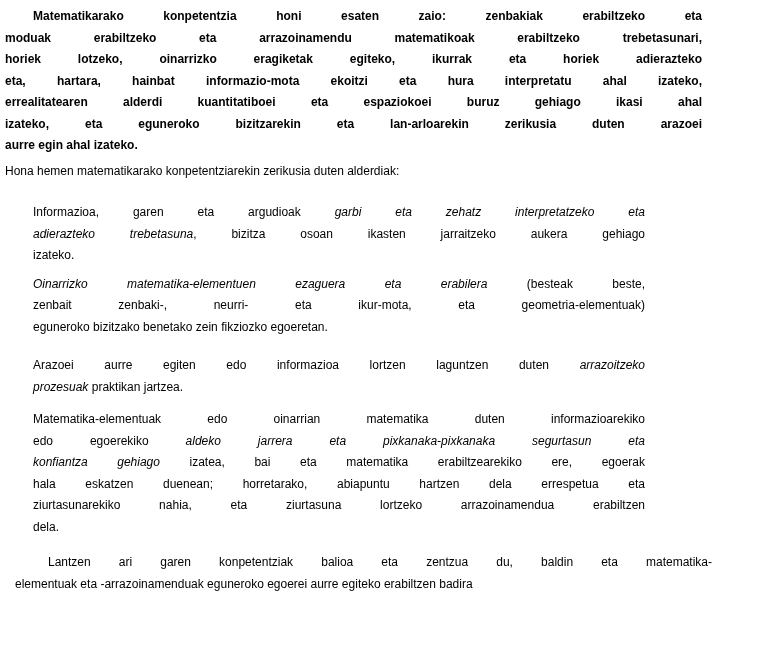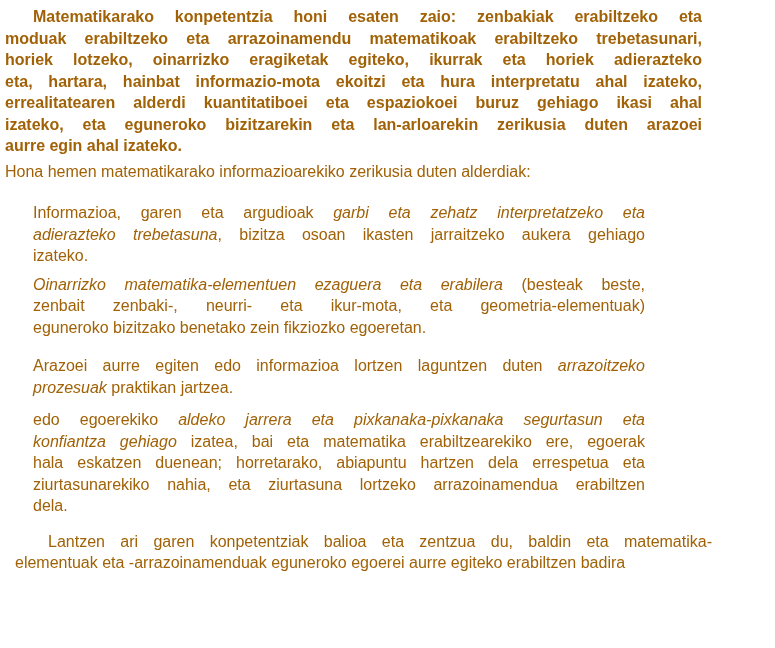--- a/index.html
+++ b/index.html
@@ -10,23 +10,23 @@
   .page {
     position: relative;
     width: 775px;
     height: 648px;
     background: #ffffff;
     color: #000000;
     font-family: "Liberation Sans", sans-serif;
     overflow: hidden;
   }
   .para {
-    font-size: 16px;
+    font-size: 12px;
     line-height: 21.5px;
-    color: #a16207;
+    color: #000000;
   }
   .para .line {
     text-align: justify;
     text-align-last: justify;
   }
   .para .line.nojust {
     text-align: right;
     text-align-last: left;
   }
   .it {
@@ -47,36 +47,37 @@
 <div class="page">
   <div id="p-intro" class="para">
       <div class="line" style="padding-left: 28px;"><span>Matematikarako konpetentzia honi esaten zaio: zenbakiak erabiltzeko eta</span></div>
       <div class="line"><span>moduak erabiltzeko eta arrazoinamendu matematikoak erabiltzeko trebetasunari,</span></div>
       <div class="line"><span>horiek lotzeko, oinarrizko eragiketak egiteko, ikurrak eta horiek adierazteko</span></div>
       <div class="line"><span>eta, hartara, hainbat informazio-mota ekoitzi eta hura interpretatu ahal izateko,</span></div>
       <div class="line"><span>errealitatearen alderdi kuantitatiboei eta espaziokoei buruz gehiago ikasi ahal</span></div>
       <div class="line"><span>izateko, eta eguneroko bizitzarekin eta lan-arloarekin zerikusia duten arazoei</span></div>
       <div class="line nojust"><span>aurre egin ahal izateko.</span></div>
     </div>
-  <div id="p-leadin" class="para">Hona hemen matematikarako informazioarekiko zerikusia duten alderdiak:</div>
+  <div id="p-leadin" class="para">Hona hemen matematikarako konpetentziarekin zerikusia duten alderdiak:</div>
   <div id="p-item1" class="para">
       <div class="line"><span>Informazioa, garen eta argudioak </span><span class="it">garbi eta zehatz interpretatzeko eta</span></div>
       <div class="line"><span class="it">adierazteko trebetasuna</span><span>, bizitza osoan ikasten jarraitzeko aukera gehiago</span></div>
       <div class="line nojust"><span>izateko.</span></div>
     </div>
   <div id="p-item2" class="para">
       <div class="line"><span class="it">Oinarrizko matematika-elementuen ezaguera eta erabilera</span><span> (besteak beste,</span></div>
       <div class="line"><span>zenbait zenbaki-, neurri- eta ikur-mota, eta geometria-elementuak)</span></div>
       <div class="line nojust"><span>eguneroko bizitzako benetako zein fikziozko egoeretan.</span></div>
     </div>
   <div id="p-item3" class="para">
       <div class="line"><span>Arazoei aurre egiten edo informazioa lortzen laguntzen duten </span><span class="it">arrazoitzeko</span></div>
       <div class="line nojust"><span class="it">prozesuak</span><span> praktikan jartzea.</span></div>
     </div>
   <div id="p-item4" class="para">
+      <div class="line"><span>Matematika-elementuak edo oinarrian matematika duten informazioarekiko</span></div>
       <div class="line"><span>edo egoerekiko </span><span class="it">aldeko jarrera eta pixkanaka-pixkanaka segurtasun eta</span></div>
       <div class="line"><span class="it">konfiantza gehiago</span><span> izatea, bai eta matematika erabiltzearekiko ere, egoerak</span></div>
       <div class="line"><span>hala eskatzen duenean; horretarako, abiapuntu hartzen dela errespetua eta</span></div>
       <div class="line"><span>ziurtasunarekiko nahia, eta ziurtasuna lortzeko arrazoinamendua erabiltzen</span></div>
       <div class="line nojust"><span>dela.</span></div>
     </div>
   <div id="p-closing" class="para">
       <div class="line" style="padding-left: 33px;"><span>Lantzen ari garen konpetentziak balioa eta zentzua du, baldin eta matematika-</span></div>
       <div class="line nojust"><span>elementuak eta -arrazoinamenduak eguneroko egoerei aurre egiteko erabiltzen badira</span></div>
     </div>

